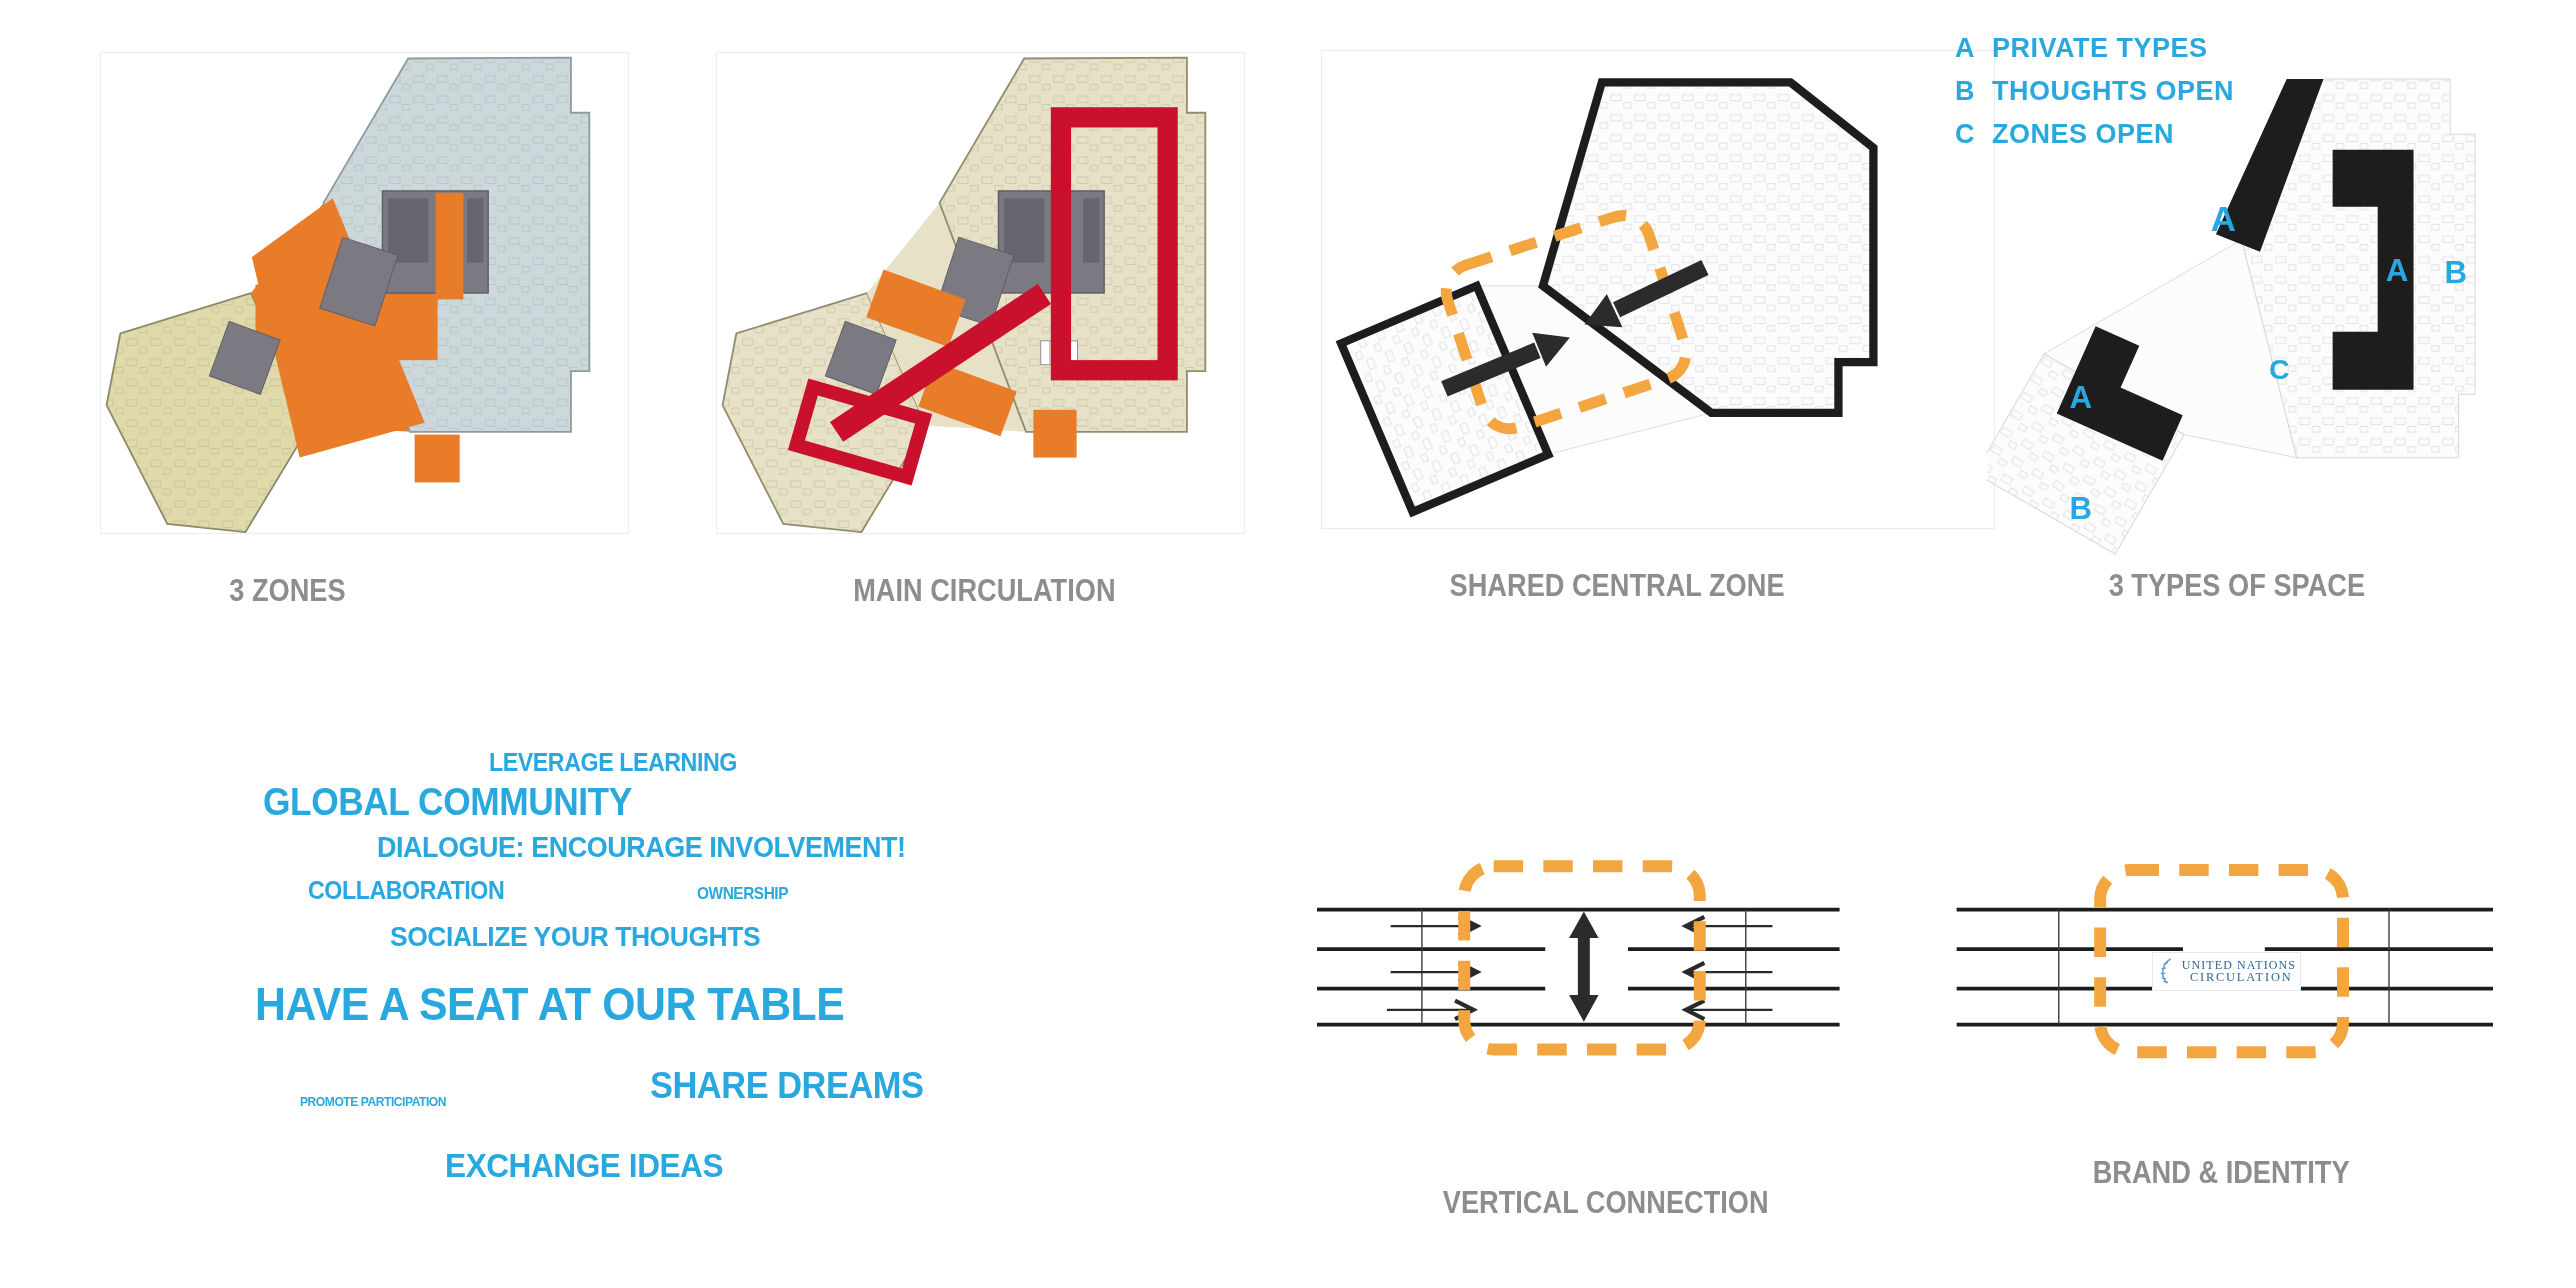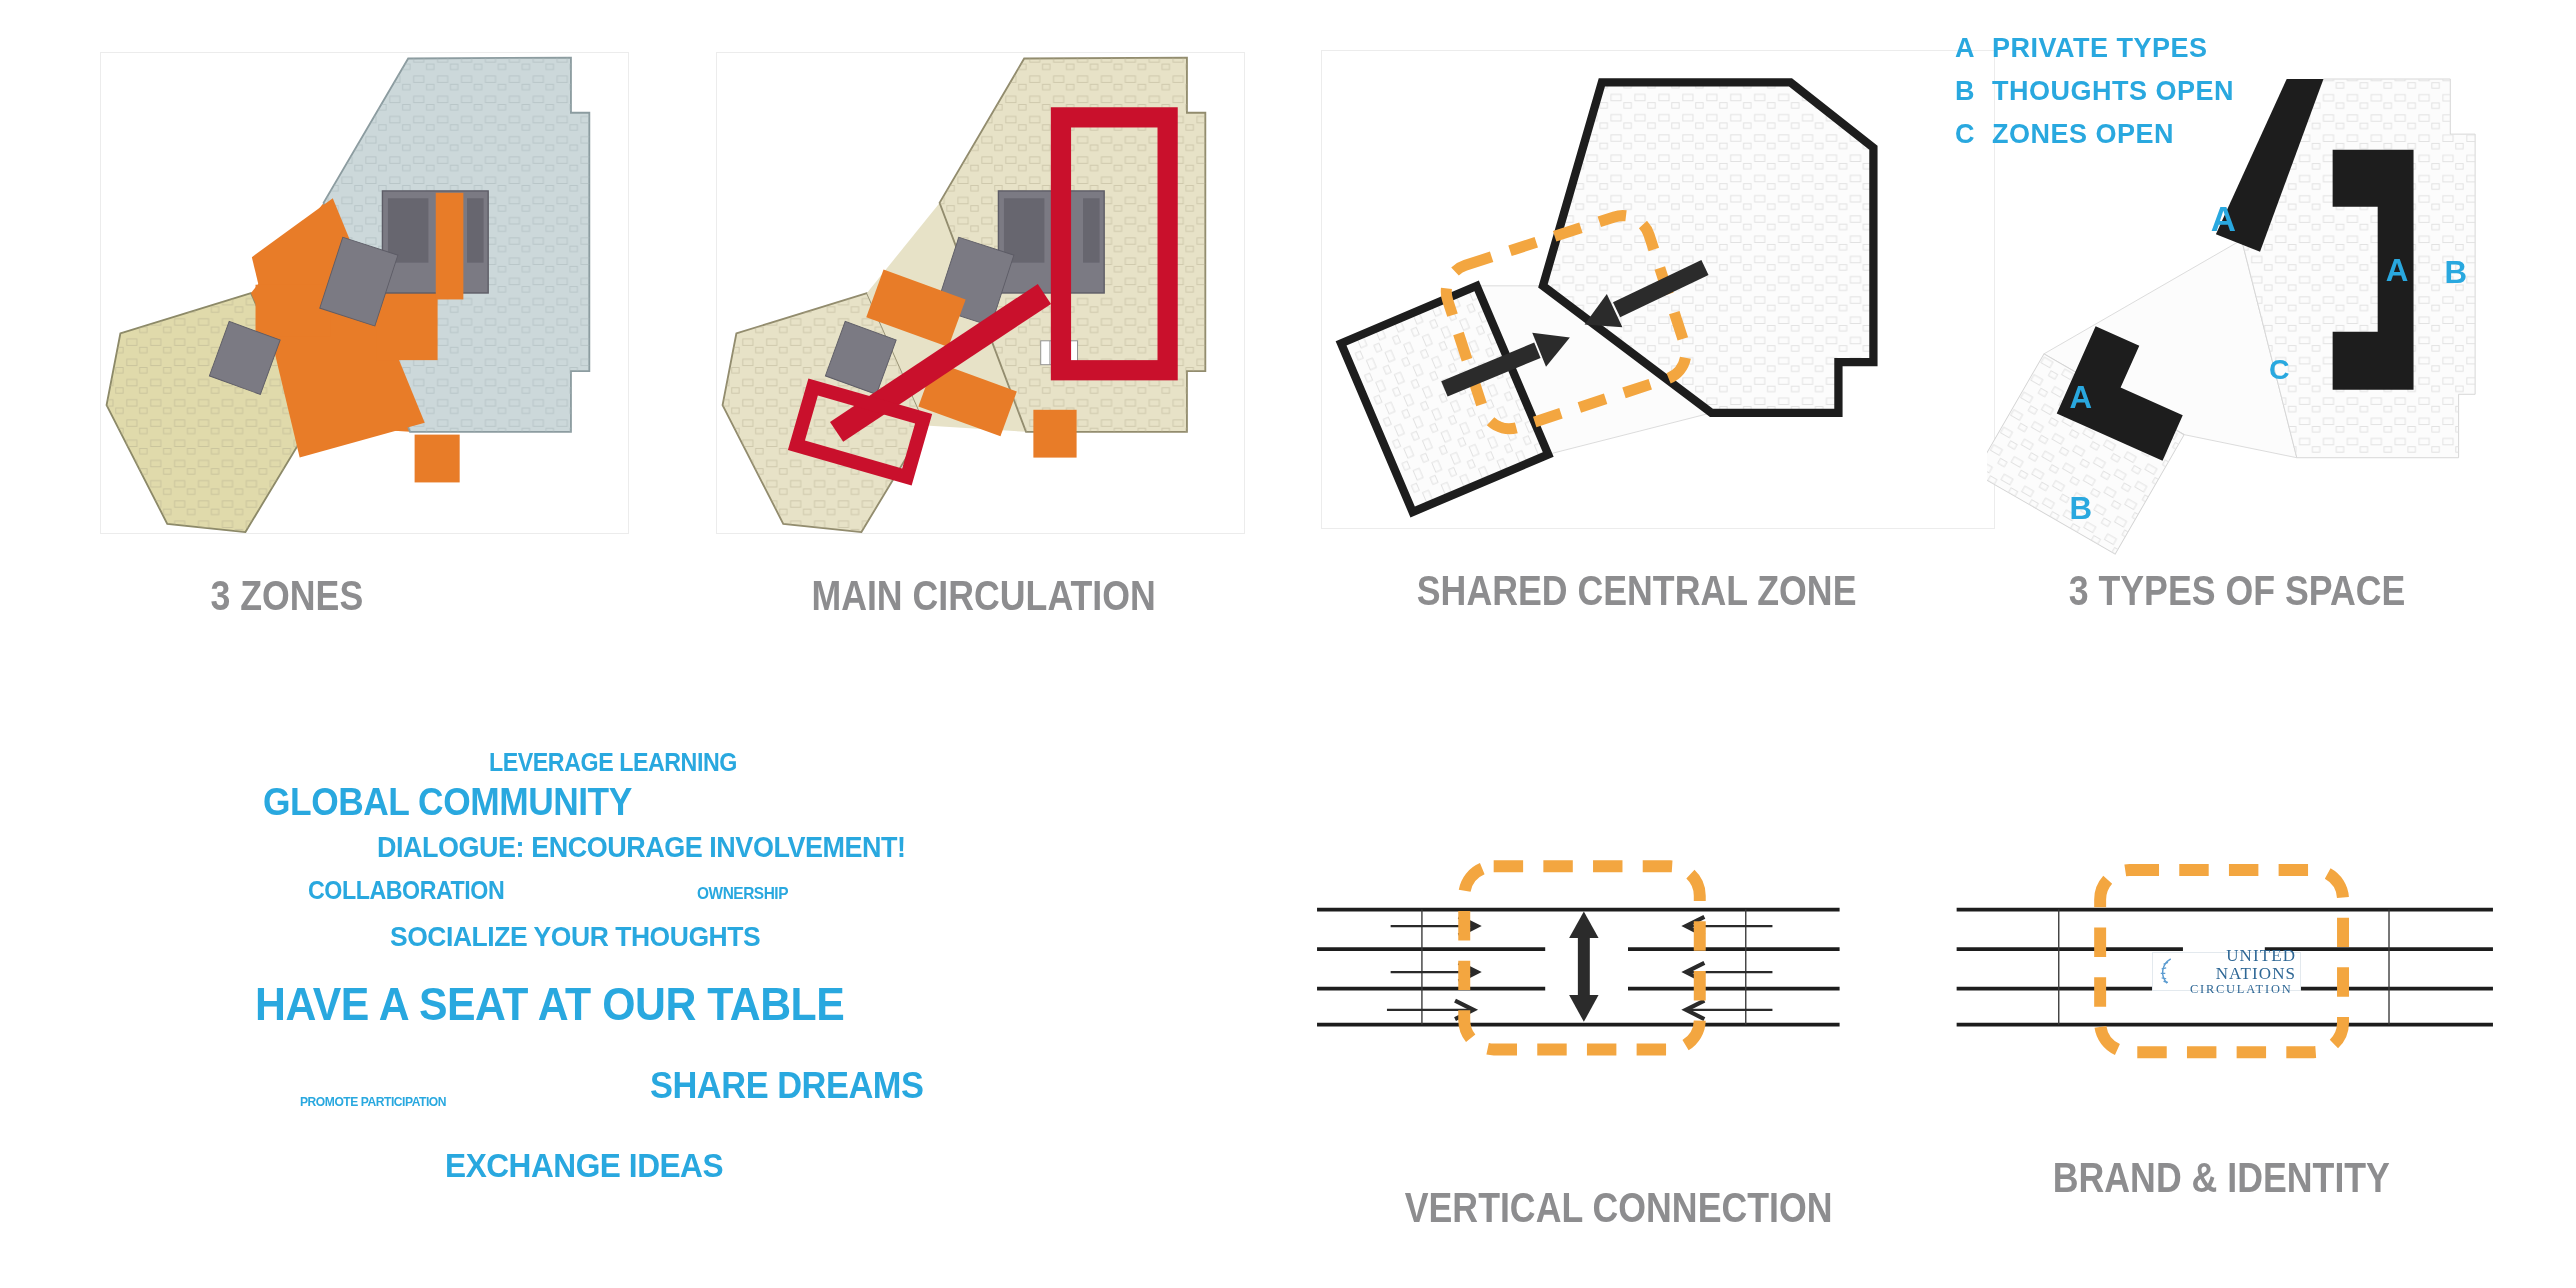--- a/index.html
+++ b/index.html
@@ -1,32 +1,32 @@
 <!DOCTYPE html>
 <html style="font-size:14.7px"><head>
 <meta charset="utf-8">
 <style>
   html,body{margin:0;padding:0;background:#fff;}
   .canvas{position:relative;width:2576px;height:1288px;background:#ffffff;overflow:hidden;
           font-family:"Liberation Sans",sans-serif;}
   .tile{position:absolute;}
   .tile.framed{outline:0.9px solid #ececec;}
   .plan-label{position:absolute;width:478px;text-align:center;color:#8d8d8f;
-              font-size:42px;font-weight:700;white-space:nowrap;}
+              font-size:32px;font-weight:700;white-space:nowrap;}
   .plan-label span{display:inline-block;transform:scaleX(.85);letter-spacing:0;}
   .legend{position:absolute;left:1955px;top:33px;}
   .legend-row{display:flex;align-items:baseline;height:43px;color:#29a8df;
               font-size:27px;font-weight:700;letter-spacing:0.5px;}
   .legend-key{width:37px;flex:0 0 37px;}
   .wc{position:absolute;color:#29a8df;font-weight:700;white-space:nowrap;
       transform:scaleX(.93);transform-origin:left top;letter-spacing:-0.5px;line-height:1;}
   .logo-box{position:absolute;left:2152px;top:952px;width:147px;height:37px;background:#fff;
             border:0.9px solid #e3e9ee;display:flex;align-items:center;justify-content:center;gap:2.8px;}
   .logo-text{font-family:"Liberation Serif",serif;color:#2e6795;text-align:right;width:118px;line-height:1.05;}
-  .logo-l1{font-size:17px;letter-spacing:1.1px;}
+  .logo-l1{font-size:12px;letter-spacing:1.1px;}
   .logo-l2{font-size:12.4px;letter-spacing:1.8px;padding-right:3.7px;}
   svg text.marker{fill:#29a8df;font-family:"Liberation Sans",sans-serif;font-weight:700;text-anchor:middle;}
 </style>
 </head>
 <body>
 
 <div class="canvas">
 
   <svg class="tile framed" style="left:101px;top:53px" width="527" height="480" viewBox="0 0 573 522">
     <defs>

